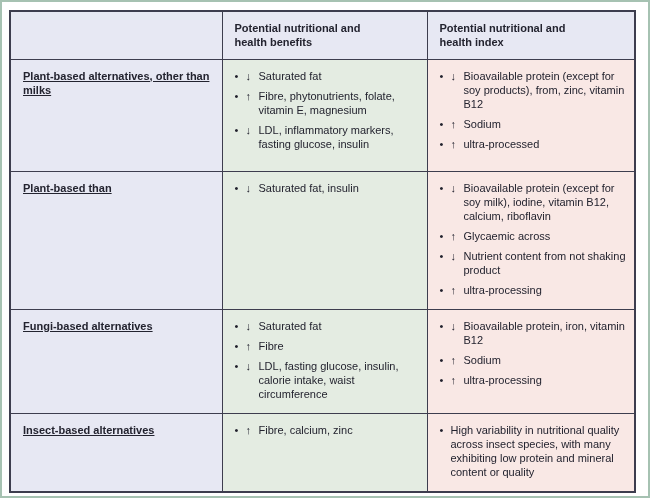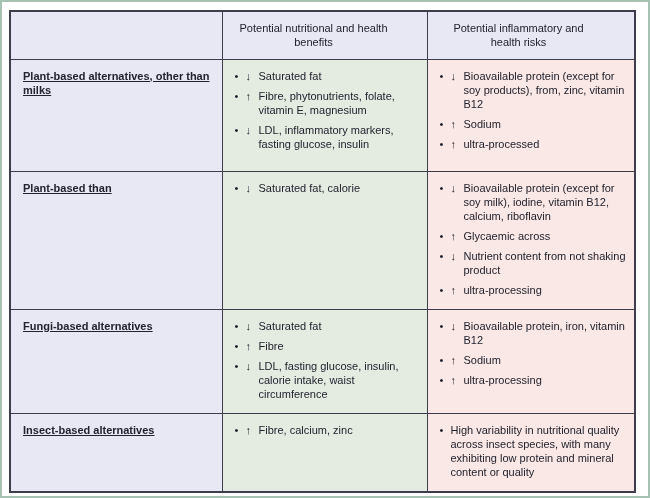--- a/index.html
+++ b/index.html
@@ -26,21 +26,21 @@
   col.c3{width:208px}
   tr.hdr{height:48px}
   tr.r0{height:112px}
   tr.r1{height:138px}
   tr.r2{height:93px}
   tr.r3{height:77px}
   .lav{background:#e7e8f3}
   .grn{background:#e4ece2}
   .pnk{background:#f9e8e5}
   td.lbl{font-weight:700;padding-left:14px;padding-top:11px;text-decoration:underline;}
-  td.hcell{font-weight:400;padding-top:9px;text-align:center;}
+  td.hcell{font-weight:700;padding-top:9px;}
   td.hcell .hwrap{display:block;max-width:158px;}
   td.pnk{padding-left:9px;}
   .item{display:flex;margin:0 0 6px 0;}
   .item::before{content:"\2022";flex:none;width:11px;}
   .pre{flex:none;width:13px;}
   .txt{flex:1 1 auto;}
 </style>
 </head>
 <body>
 
@@ -52,21 +52,21 @@
         <col class="c3">
       </colgroup>
 
     <tbody>
         <tr class="hdr">
       <td class="lav"></td>
       <td class="lav hcell">
             <span class="hwrap">Potential nutritional and health benefits</span>
           </td>
       <td class="lav hcell">
-            <span class="hwrap">Potential inflammatory and health risks</span>
+            <span class="hwrap">Potential nutritional and health index</span>
           </td>
     </tr>
 
     <tr class="r0">
       <td class="lav lbl">Plant-based alternatives, other than milks</td>
       <td class="grn">
         <div class="item">
               <span class="pre">↓</span>
               <span class="txt">Saturated fat</span>
             </div>
@@ -93,21 +93,21 @@
               <span class="txt">ultra-processed</span>
             </div>
       </td>
     </tr>
 
     <tr class="r1">
       <td class="lav lbl">Plant-based than</td>
       <td class="grn">
         <div class="item">
               <span class="pre">↓</span>
-              <span class="txt">Saturated fat, calorie</span>
+              <span class="txt">Saturated fat, insulin</span>
             </div>
       </td>
       <td class="pnk">
         <div class="item">
               <span class="pre">↓</span>
               <span class="txt">Bioavailable protein (except for soy milk), iodine, vitamin B12, calcium, riboflavin</span>
             </div>
         <div class="item">
               <span class="pre">↑</span>
               <span class="txt">Glycaemic across</span>

